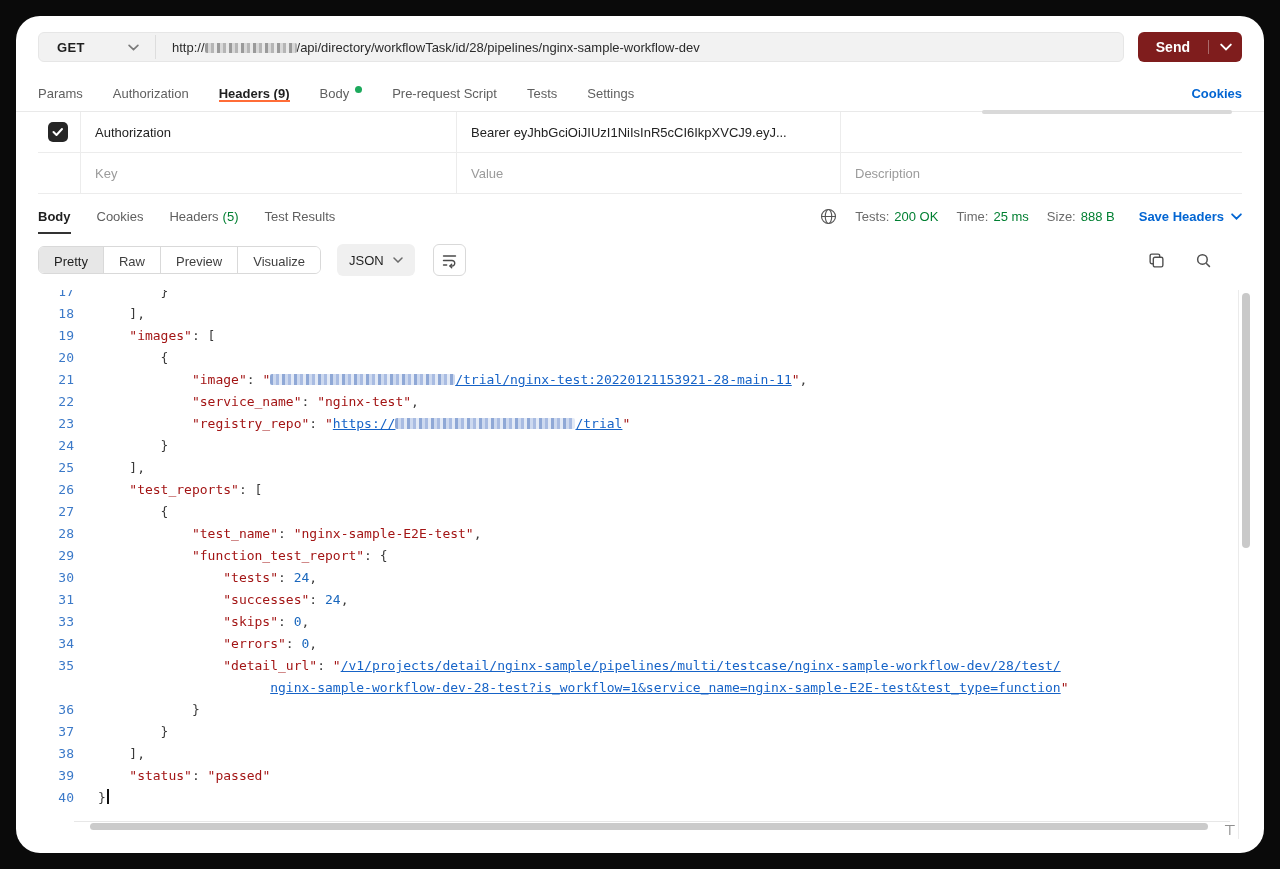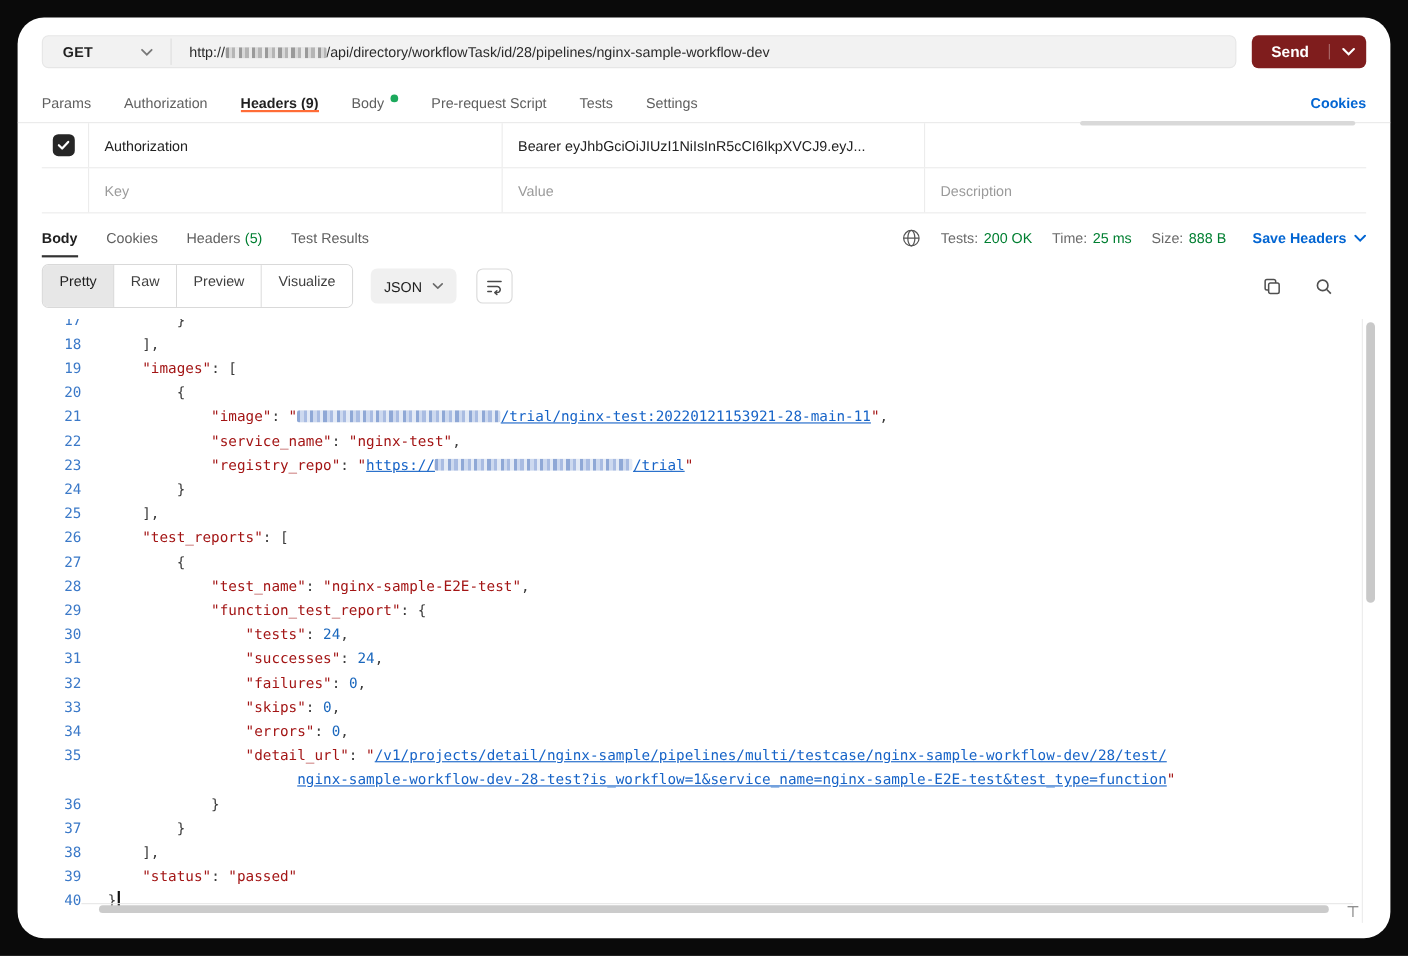--- a/index.html
+++ b/index.html
@@ -47,21 +47,21 @@
   .resptab.active::after { content:""; position:absolute; left:0; right:0; bottom:4px; height:2px; background:#333333; }
   .resptab .count { color:#007f31; margin-left:4px; }
   .meta-right { margin-left:auto; display:flex; align-items:center; }
   .globe { display:flex; align-items:center; margin-right:18px; }
   .mlabel { color:#6b6b6b; font-size:13px; margin-right:5px; }
   .mgreen { color:#007f31; font-size:13px; margin-right:18px; }
   .save { color:#0265d2; font-size:13px; font-weight:700; display:flex; align-items:center; gap:7px; cursor:pointer; margin-left:6px; white-space:nowrap; }
 
   
   .toolbar { margin-top:6px; margin-bottom:14px; padding:0 52px 0 22px; height:32px; display:flex; align-items:center; flex:0 0 auto; }
-  .seg { display:flex; border:1px solid #d9d9d9; border-radius:6px; overflow:hidden; height:40px; }
+  .seg { display:flex; border:1px solid #d9d9d9; border-radius:6px; overflow:hidden; height:28px; }
   .seg-item { padding:0 15px; line-height:30px; font-size:13px; color:#3f3f3f; border-right:1px solid #d9d9d9; cursor:pointer; background:#fff; white-space:nowrap; }
   .seg-item:last-child { border-right:none; }
   .seg-item.active { background:#e7e7e7; color:#1f1f1f; }
   .select { margin-left:16px; height:32px; display:flex; align-items:center; gap:9px; padding:0 12px; background:#f0f0f0; border-radius:6px; font-size:13px; color:#1f1f1f; cursor:pointer; }
   .wrap-btn { margin-left:18px; width:33px; height:32px; border:1px solid #d9d9d9; border-radius:6px; background:#fff; display:flex; align-items:center; justify-content:center; cursor:pointer; }
   .toolbar-right { margin-left:auto; display:flex; align-items:center; gap:30px; }
   .icon-btn { display:flex; align-items:center; cursor:pointer; }
 
   
   .code-area { flex:1 1 auto; position:relative; overflow:hidden; font-family:"DejaVu Sans Mono", monospace; }
@@ -309,24 +309,20 @@
         </div>
         <div class="code-row">
           <span class="ln">30</span>
           <span class="code-line"><span class="c-p">                </span><span class="c-k">"tests"</span><span class="c-p">: </span><span class="c-d">24</span><span class="c-p">,</span></span>
         </div>
         <div class="code-row">
           <span class="ln">31</span>
           <span class="code-line"><span class="c-p">                </span><span class="c-k">"successes"</span><span class="c-p">: </span><span class="c-d">24</span><span class="c-p">,</span></span>
         </div>
         <div class="code-row">
-          <span class="ln">32</span>
-          <span class="code-line"><span class="c-p">                </span><span class="c-k">"failures"</span><span class="c-p">: </span><span class="c-d">0</span><span class="c-p">,</span></span>
-        </div>
-        <div class="code-row">
           <span class="ln">33</span>
           <span class="code-line"><span class="c-p">                </span><span class="c-k">"skips"</span><span class="c-p">: </span><span class="c-d">0</span><span class="c-p">,</span></span>
         </div>
         <div class="code-row">
           <span class="ln">34</span>
           <span class="code-line"><span class="c-p">                </span><span class="c-k">"errors"</span><span class="c-p">: </span><span class="c-d">0</span><span class="c-p">,</span></span>
         </div>
         <div class="code-row">
           <span class="ln">35</span>
           <span class="code-line"><span class="c-p">                </span><span class="c-k">"detail_url"</span><span class="c-p">: </span><span class="c-s">"</span><span class="c-l">/v1/projects/detail/nginx-sample/pipelines/multi/testcase/nginx-sample-workflow-dev/28/test/</span></span>

